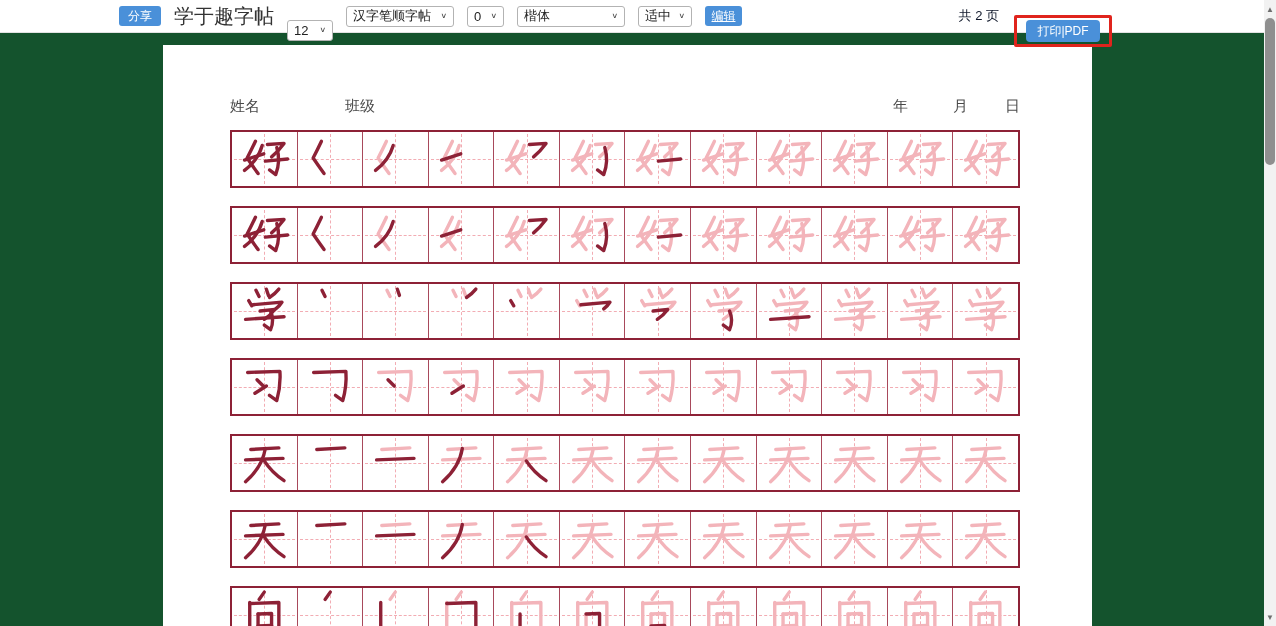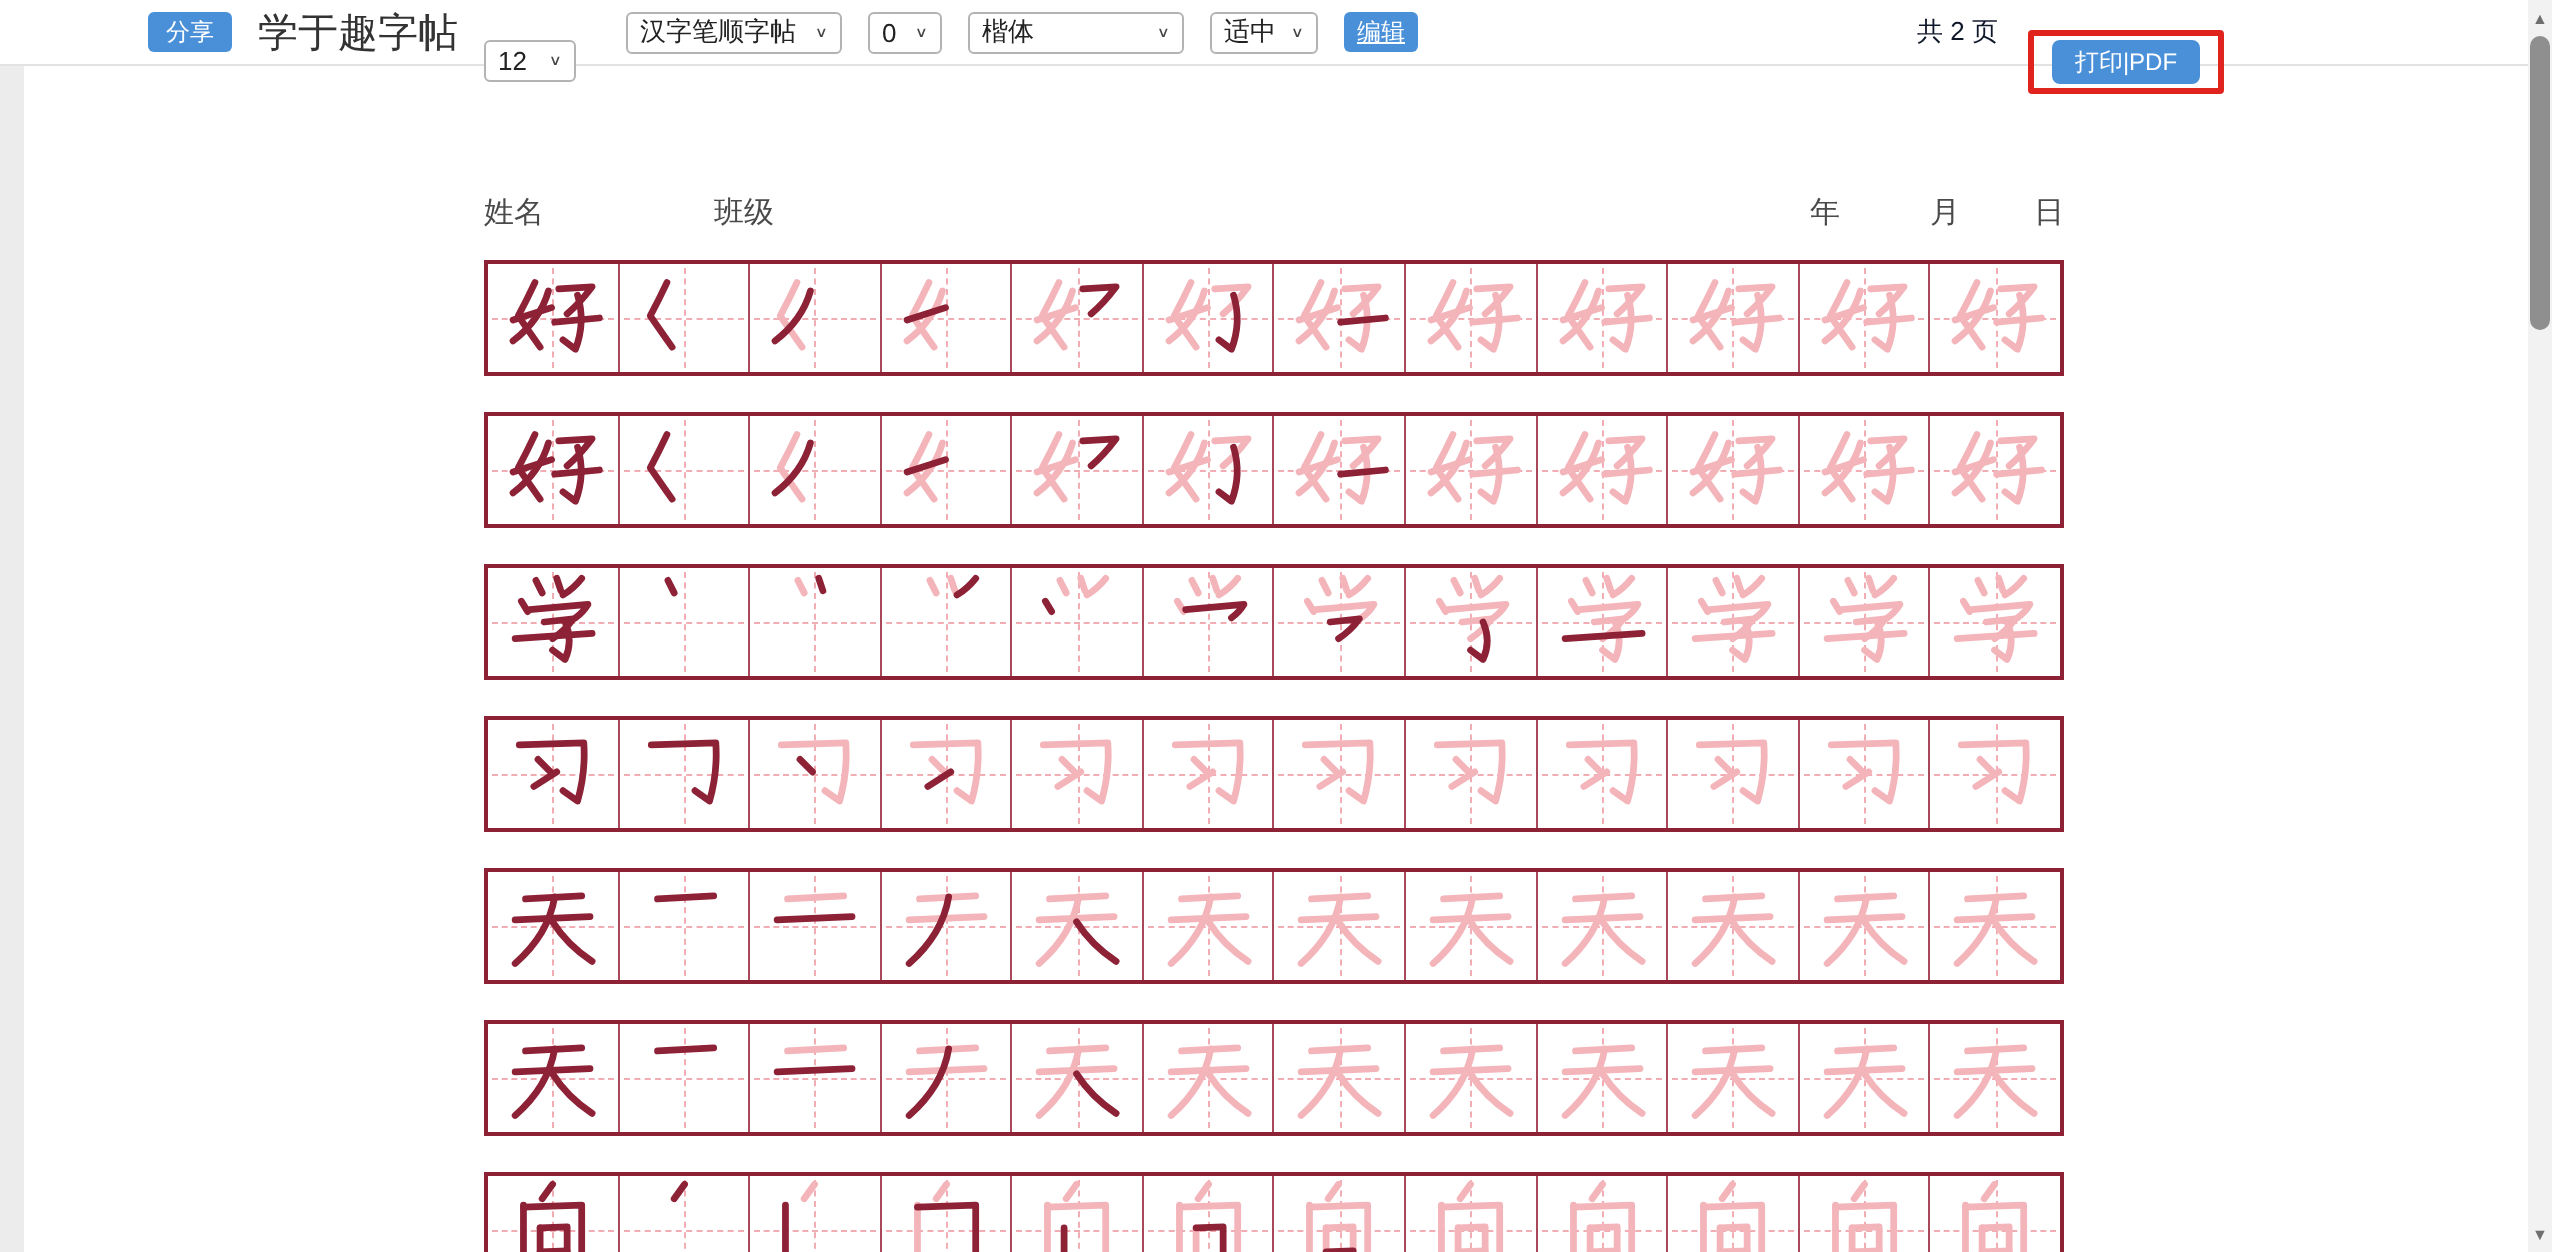--- a/index.html
+++ b/index.html
@@ -2,41 +2,41 @@
 <html><head>
 <meta charset="utf-8">
 <style>
   * { margin:0; padding:0; box-sizing:border-box; }
   html,body { width:1276px; height:626px; overflow:hidden;
     font-family:"Liberation Sans","DejaVu Sans",sans-serif; background:#ececec; }
 
   
   .toolbar { position:relative; height:33px; background:#ffffff;
     border-bottom:1px solid #e2e2e2; display:flex; align-items:center;
-    padding-left:74px; gap:13px; z-index:5; }
+    padding-left:119px; gap:13px; z-index:5; }
   .btn { display:inline-flex; align-items:center; justify-content:center;
     background:#4a90d9; color:#fff; font-size:12px; border:none;
     border-radius:3px; cursor:pointer; }
   .btn.share { width:42px; height:20px; }
   .btn.edit  { width:37px; height:20px;text-decoration:underline; }
   .btn.print { width:74px; height:22px; border-radius:4px; }
   .brand { font-size:20px; color:#333; white-space:nowrap; }
   .sel { height:21px; background:#fff; border:1px solid #b3b3b3; border-radius:3px;
     display:inline-flex; align-items:center; justify-content:space-between;
     padding:0 6px; font-size:13px; color:#222; cursor:pointer; }
   .sel .chev { font-size:9px; color:#444; margin-left:6px; transform:scaleY(.8); }
-  .sel.w-size { width:46px;margin-top:28px; } .sel.w-template { width:108px;margin-left:12px; }
+  .sel.w-size { width:46px;margin-top:28px; } .sel.w-template { width:108px; }
   .sel.w-zero { width:37px; } .sel.w-font { width:108px; } .sel.w-density { width:54px; }
   .page-count { margin-left:auto; font-size:13px; color:#0f172a; white-space:nowrap; }
   .annotation { border:3px solid #e0241d; border-radius:2px; padding:2px 9px;
     margin-right:164px; margin-left:2px; background:transparent; position:relative; top:15px; }
 
   
   .content { position:absolute; top:33px; left:0; right:12px; bottom:0;
-    background:#ffffff; overflow:hidden;margin-left:12px; }
+    background:#14532d; overflow:hidden; }
   .page { position:relative; margin:12px 0 0 163px; width:929px; height:780px;
     background:#ffffff; }
   .sheet-header { position:absolute; left:67px; top:52px; width:790px; height:22px;
     font-size:15px; color:#4a4a4a; }
   .sheet-header span { position:absolute; top:0; }
   .h-name  { left:0; }   .h-class { left:115px; }
   .h-year  { left:663px; } .h-month { left:723px; } .h-day { left:775px; }
 
   .grid { position:absolute; left:67px; top:85px; width:790px; }
   .grid-row { display:flex; width:790px; height:58px; border:2px solid #8d2136;

